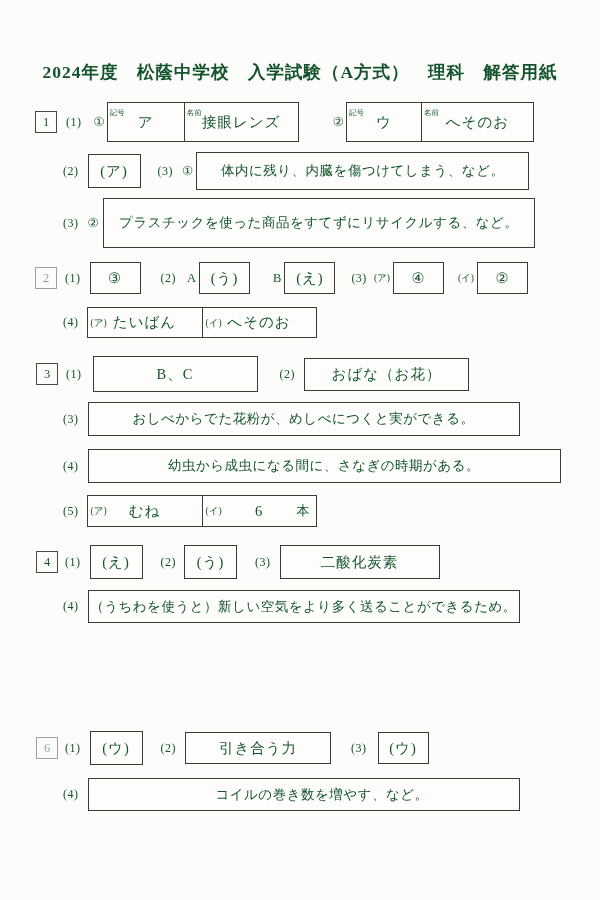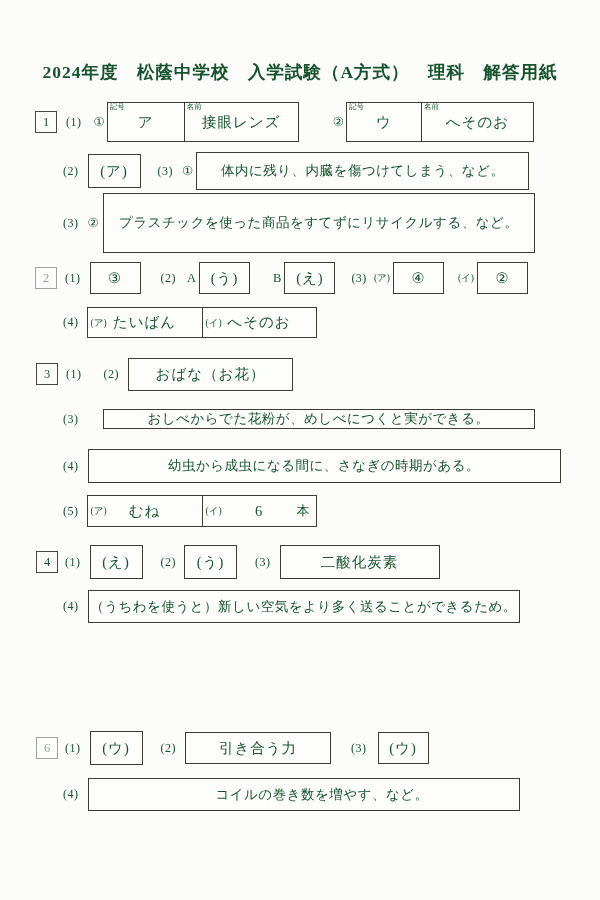--- a/index.html
+++ b/index.html
@@ -45,21 +45,21 @@
     background:#fdfdfb;
   }
   .box.long { font-size:13.5px; letter-spacing:.5px; }
   .kv-box, .split-box { padding:0; justify-content:flex-start; }
   .kv-cell, .split-cell {
     position:relative; box-sizing:border-box; height:100%;
     display:flex; align-items:center; justify-content:center;
   }
   .kv-cell + .kv-cell, .split-cell + .split-cell { border-left:1.5px solid #3c3a31; }
   .corner-label {
-    position:absolute; top:0; left:2px;
+    position:absolute; top:6px; left:2px;
     font-size:7.5px; letter-spacing:0; line-height:1;
   }
   .inline-sub {
     position:absolute; left:3px; top:50%; transform:translateY(-50%);
     font-size:9.5px; letter-spacing:0;
   }
   .unit {
     position:absolute; right:5px; top:50%; transform:translateY(-50%);
     font-size:13px;
   }
@@ -107,21 +107,21 @@
     <span class="qlabel" style="margin-left:17px;">(3)</span>
     <span class="sub" style="margin-left:9px;">①</span>
     <div class="box long" style="margin-left:3px; width:333px; height:38px;">
       <span>体内に残り、内臓を傷つけてしまう、など。</span>
     </div>
   </div>
 
   <div class="row" style="top:202px; height:42px;">
     <span class="qlabel" style="margin-left:63px;">(3)</span>
     <span class="sub" style="margin-left:9px;">②</span>
-    <div class="box long" style="margin-left:4px; width:432px; height:60px;">
+    <div class="box long" style="margin-left:4px; width:432px; height:50px;">
       <span>プラスチックを使った商品をすてずにリサイクルする、など。</span>
     </div>
   </div>
 
   <div class="row" style="top:261px; height:34px;">
     <span class="secnum faded" style="margin-left:35px;">2</span>
     <span class="qlabel" style="margin-left:8px;">(1)</span>
     <div class="box" style="margin-left:9px; width:51px; height:32px;">
       <span>③</span>
     </div>
@@ -155,29 +155,32 @@
       <div class="split-cell" style="flex:1;">
         <span class="inline-sub">(イ)</span>
         <span class="val">へそのお</span>
       </div>
     </div>
   </div>
 
   <div class="row" style="top:356px; height:36px;">
     <span class="secnum" style="margin-left:36px;">3</span>
     <span class="qlabel" style="margin-left:8px;">(1)</span>
+    <div class="box" style="margin-left:11px; width:165px; height:36px;">
+      <span>B、C</span>
+    </div>
     <span class="qlabel" style="margin-left:22px;">(2)</span>
     <div class="box" style="margin-left:9px; width:165px; height:33px;text-align:center;">
       <span>おばな（お花）</span>
     </div>
   </div>
 
   <div class="row" style="top:402px; height:34px;">
     <span class="qlabel" style="margin-left:63px;">(3)</span>
-    <div class="box long" style="margin-left:24px; width:432px; height:20px;">
+    <div class="box long" style="margin-left:9px; width:432px; height:34px;">
       <span>おしべからでた花粉が、めしべにつくと実ができる。</span>
     </div>
   </div>
 
   <div class="row" style="top:449px; height:34px;">
     <span class="qlabel" style="margin-left:63px;">(4)</span>
     <div class="box long" style="margin-left:9px; width:473px; height:34px;">
       <span>幼虫から成虫になる間に、さなぎの時期がある。</span>
     </div>
   </div>

